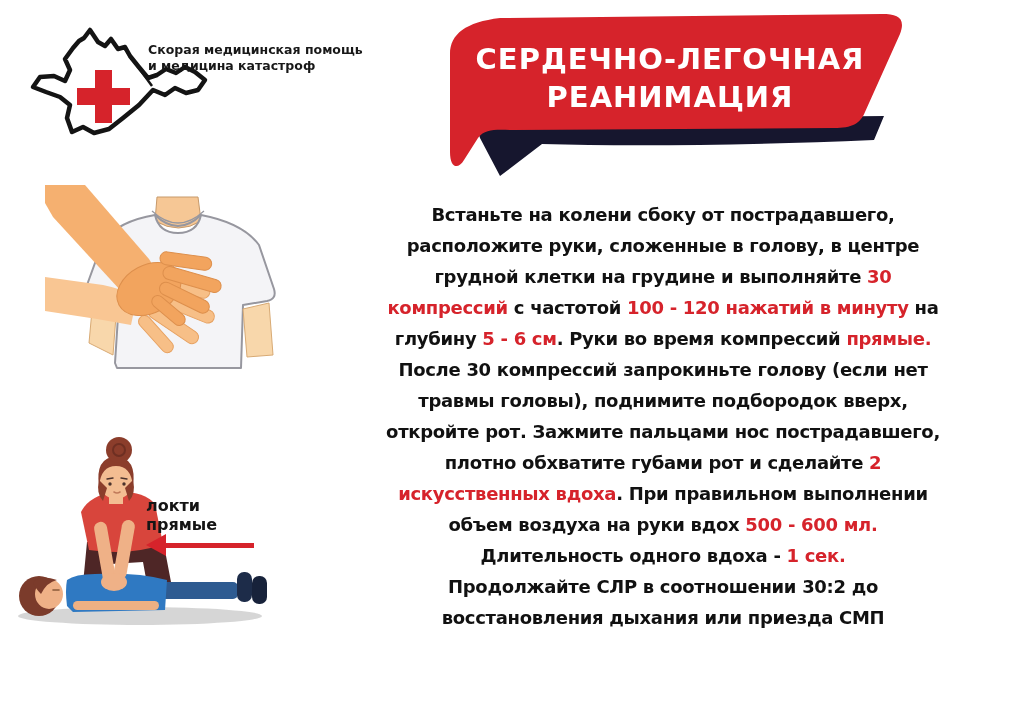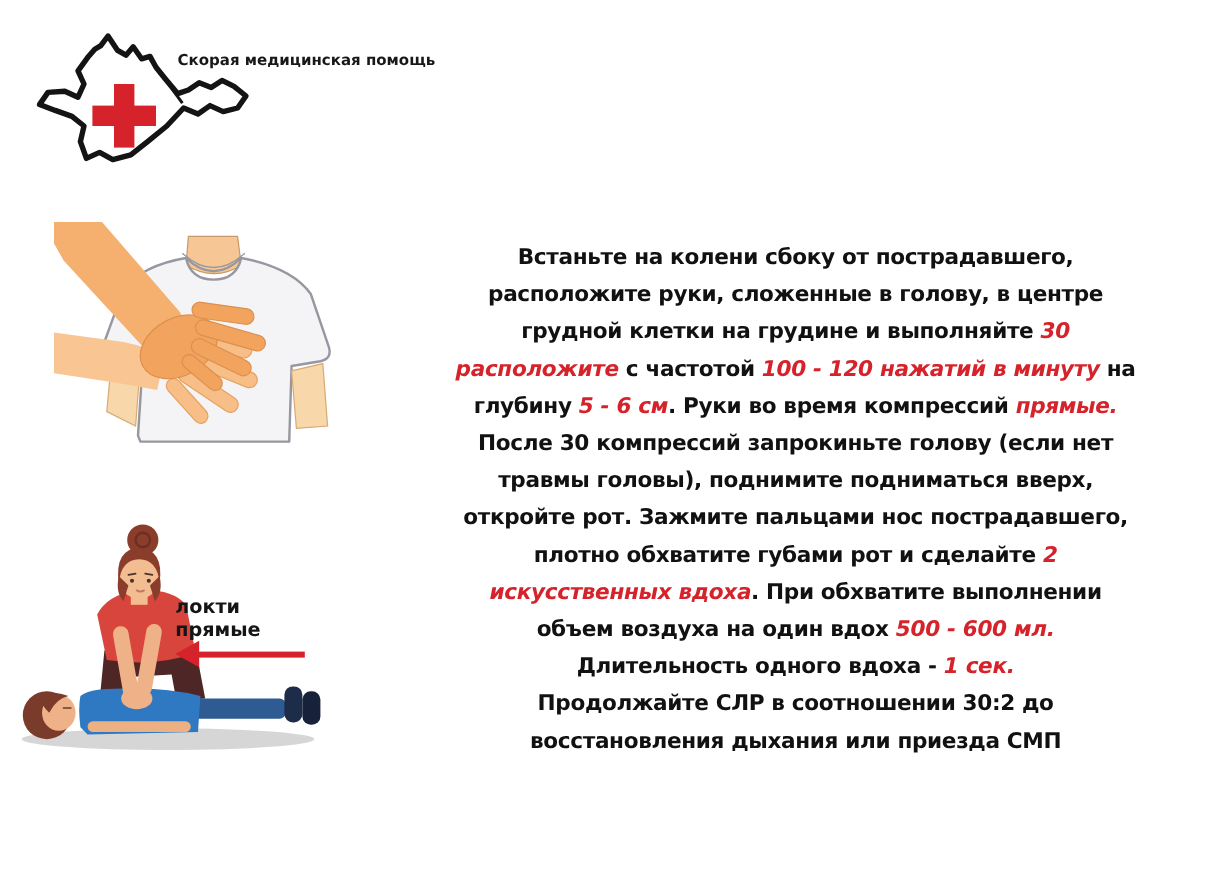--- a/index.html
+++ b/index.html
@@ -43,21 +43,21 @@
     position:absolute;left:0;top:0;width:0;height:0;
     border-top:11px solid transparent;border-bottom:11px solid transparent;
     border-right:20px solid var(--accent);
   }
   
   .instructions{
     position:absolute;left:306px;top:199px;width:714px;text-align:center;
     font-weight:bold;font-size:18px;line-height:31px;letter-spacing:-0.3px;color:var(--ink);
   }
   .txt-line{white-space:nowrap;}
-  .rd{color:var(--accent);font-style:italic;}
+  .rd{color:var(--accent);}
 </style>
 </head>
 <body>
 
 <div class="canvas">
 
   <svg class="logo-map" viewBox="0 0 185 125">
     <path d="M58,12 L64,4 L72,16 L79,20 L85,13 L92,23 L99,21
              L104,30 L112,40 L122,52
              L131,49 L140,43 L150,47 L159,41 L169,46 L179,54
@@ -66,22 +66,33 @@
              L41,92 L44,79 L34,71 L20,66 L7,61 L14,51 L28,50 L39,55
              L44,44 L39,33 L47,22 L53,15 Z" fill="#ffffff" stroke="#141414" stroke-width="4.5" stroke-linejoin="round"></path>
     <path d="M99,23 L126,60" fill="none" stroke="#141414" stroke-width="2.5"></path>
     <g fill="#d6232b">
       <rect x="69" y="44" width="17" height="53"></rect>
       <rect x="51" y="62" width="53" height="17"></rect>
     </g>
   </svg>
   <div class="logo-text">
     <div>Скорая медицинская помощь</div>
+    <div>и медицина катастроф</div>
   </div>
 
+  <div class="banner">
+    <svg viewBox="0 0 488 172">
+      <path d="M36,114 L446,110 L436,134 Q240,142 104,138 L62,170 L42,132 Z" fill="#16162e"></path>
+      <path d="M62,12 C28,16 12,28 12,48 L12,146 C12,162 20,164 26,154 L40,132
+               C48,122 58,124 78,124 L396,122 C414,122 422,118 427,106
+               L462,28 C468,12 460,8 444,8 Z" fill="#d6232b"></path>
+    </svg>
+    <div class="banner-line l1">СЕРДЕЧНО-ЛЕГОЧНАЯ</div>
+    <div class="banner-line l2">РЕАНИМАЦИЯ</div>
+  </div>
 
   <svg class="illus1" viewBox="0 0 265 185">
     <path d="M112,12 L153,12 L156,36 Q134,50 110,36 Z" fill="#F6C795" stroke="#C79A6B" stroke-width="1"></path>
     <path d="M110,30 Q74,36 58,56 L42,100 Q40,110 50,112 L74,116 L70,178 L72,183 L196,183
              L198,120 L222,116 Q232,114 229,104 L214,60 Q198,38 156,30
              Q152,48 133,48 Q114,48 110,30 Z" fill="#F4F4F7" stroke="#97979F" stroke-width="2" stroke-linejoin="round"></path>
     <path d="M110,30 Q133,52 156,30" fill="none" stroke="#97979F" stroke-width="2"></path>
     <path d="M107,26 Q133,50 159,26" fill="none" stroke="#97979F" stroke-width="1.2"></path>
     <path d="M48,114 L72,118 L68,170 L44,158 Z" fill="#F8D7AB" stroke="#D8AA74" stroke-width="1"></path>
     <path d="M198,124 L224,118 L228,170 L202,172 Z" fill="#F8D7AB" stroke="#D8AA74" stroke-width="1"></path>
@@ -140,26 +151,26 @@
   </div>
   <div class="arrow">
     <div class="arrow-shaft"></div>
     <div class="arrow-head"></div>
   </div>
 
   <div class="instructions">
       <div class="txt-line"><span>Встаньте на колени сбоку от пострадавшего,</span></div>
       <div class="txt-line"><span>расположите руки, сложенные в голову, в центре</span></div>
       <div class="txt-line"><span>грудной клетки на грудине и выполняйте </span><span class="rd">30</span></div>
-      <div class="txt-line"><span class="rd">расположите</span><span> с частотой </span><span class="rd">100 - 120 нажатий в минуту</span><span> на</span></div>
+      <div class="txt-line"><span class="rd">компрессий</span><span> с частотой </span><span class="rd">100 - 120 нажатий в минуту</span><span> на</span></div>
       <div class="txt-line"><span>глубину </span><span class="rd">5 - 6 см</span><span>. Руки во время компрессий </span><span class="rd">прямые.</span></div>
       <div class="txt-line"><span>После 30 компрессий запрокиньте голову (если нет</span></div>
-      <div class="txt-line"><span>травмы головы), поднимите подниматься вверх,</span></div>
+      <div class="txt-line"><span>травмы головы), поднимите подбородок вверх,</span></div>
       <div class="txt-line"><span>откройте рот. Зажмите пальцами нос пострадавшего,</span></div>
       <div class="txt-line"><span>плотно обхватите губами рот и сделайте </span><span class="rd">2</span></div>
-      <div class="txt-line"><span class="rd">искусственных вдоха</span><span>. При обхватите выполнении</span></div>
-      <div class="txt-line"><span>объем воздуха на один вдох </span><span class="rd">500 - 600 мл.</span></div>
+      <div class="txt-line"><span class="rd">искусственных вдоха</span><span>. При правильном выполнении</span></div>
+      <div class="txt-line"><span>объем воздуха на руки вдох </span><span class="rd">500 - 600 мл.</span></div>
       <div class="txt-line"><span>Длительность одного вдоха - </span><span class="rd">1 сек.</span></div>
       <div class="txt-line"><span>Продолжайте СЛР в соотношении 30:2 до</span></div>
       <div class="txt-line"><span>восстановления дыхания или приезда СМП</span></div>
     </div>
 
 </div>
 
 </body></html>

